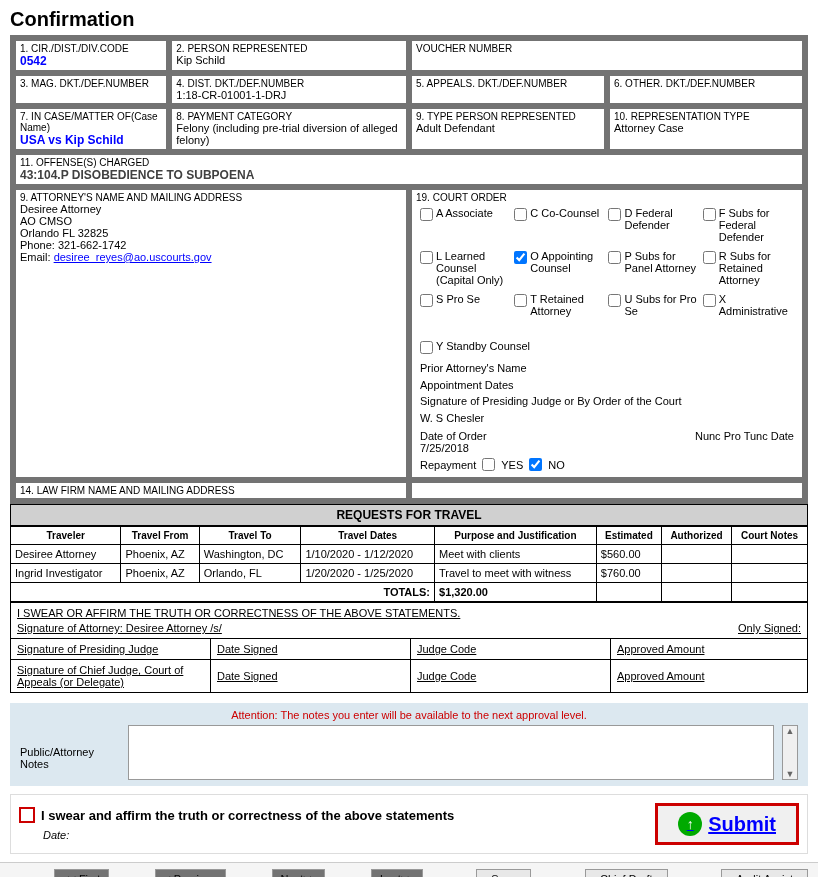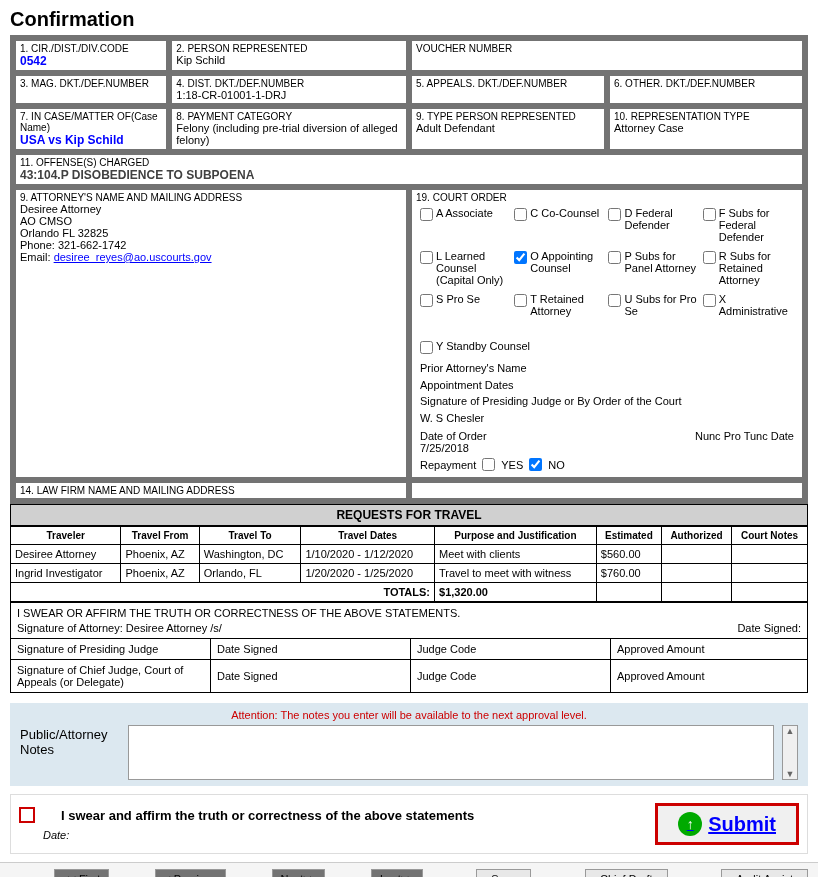--- a/index.html
+++ b/index.html
@@ -22,31 +22,31 @@
     
     .travel-table { width: 100%; border-collapse: collapse; }
     .travel-table th { border: 1px solid #000; padding: 3px 4px; text-align: center; font-size: 10px; font-weight: bold; background: #fff; }
     .travel-table td { border: 1px solid #000; padding: 3px 4px; vertical-align: top; font-size: 11px; }
     
     
     .checkbox-item { display: flex; align-items: flex-start; gap: 3px; margin-bottom: 3px; font-size: 11px; }
     .checkbox-item input[type="checkbox"] { margin-top: 1px; }
     
     
-    .sig-table { width: 100%; border-collapse: collapse; }
+    .sig-table { width: 100%; border-collapse: collapse; text-decoration: underline; }
     .sig-table td { border: 1px solid #000; padding: 4px 6px; font-size: 11px; }
     
     
     .notes-section { background: #dce8f0; padding: 6px 10px; margin: 0 10px; }
     .notes-warning { color: #c00; font-size: 11px; text-align: center; margin-bottom: 4px; }
     .notes-row { display: flex; align-items: flex-start; gap: 8px; }
-    .notes-label { font-size: 13px; width: 100px; flex-shrink: 0; padding-top: 2px; }
+    .notes-label { font-size: 11px; width: 100px; flex-shrink: 0; padding-top: 2px; margin-top: 19px; }
     .notes-textarea { flex: 1; height: 55px; border: 1px solid #999; resize: none; font-size: 11px; }
     .notes-scrollbar { width: 16px; height: 55px; border: 1px solid #999; background: #f0f0f0; display: flex; flex-direction: column; justify-content: space-between; align-items: center; }
-    .swear-row { display: flex; align-items: center; gap: 20px; margin-bottom: 6px; }
+    .swear-row { display: flex; align-items: center; gap: 0; margin-bottom: 6px; }
     .swear-checkbox { width: 16px; height: 16px; border: 2px solid #c00; flex-shrink: 0; }
     .swear-text { font-weight: bold; font-size: 13px; }
     .date-row { font-size: 11px; margin-left: 24px; }
     .submit-btn { border: 3px solid #c00; background: #f0f0f0; padding: 6px 20px; cursor: pointer; display: flex; align-items: center; gap: 6px; font-size: 20px; font-weight: bold; color: #00f; text-decoration: underline; }
     .submit-icon { width: 24px; height: 24px; border-radius: 50%; background: #0a0; display: flex; align-items: center; justify-content: center; color: #fff; font-size: 14px; }
     
     
     .bottom-nav { border-top: 1px solid #ccc; padding: 6px 10px; display: flex; justify-content: space-between; align-items: center; background: #f5f5f5; margin-top: 4px; }
     .nav-group { display: flex; gap: 2px; }
     .nav-btn { border: 1px solid #999; background: #737373; padding: 3px 8px; cursor: pointer; font-size: 11px; margin-left: 44px; }
@@ -288,21 +288,21 @@
     </tfoot>
   </table>
 
   <table class="sig-table" style="margin-top:0;">
     <tbody>
         <tr>
       <td colspan="4" style="border:1px solid #000; padding:4px 6px;">
         <div>I SWEAR OR AFFIRM THE TRUTH OR CORRECTNESS OF THE ABOVE STATEMENTS.</div>
         <div style="display:flex; justify-content:space-between; margin-top:3px;">
           <span>Signature of Attorney: Desiree Attorney /s/</span>
-          <span>Date Signed:</span>
+          <span>Only Signed:</span>
         </div>
       </td>
     </tr>
     <tr>
       <td style="width:200px">Signature of Presiding Judge</td>
       <td style="width:200px">Date Signed</td>
       <td style="width:200px">Judge Code</td>
       <td>Approved Amount</td>
     </tr>
     <tr>

